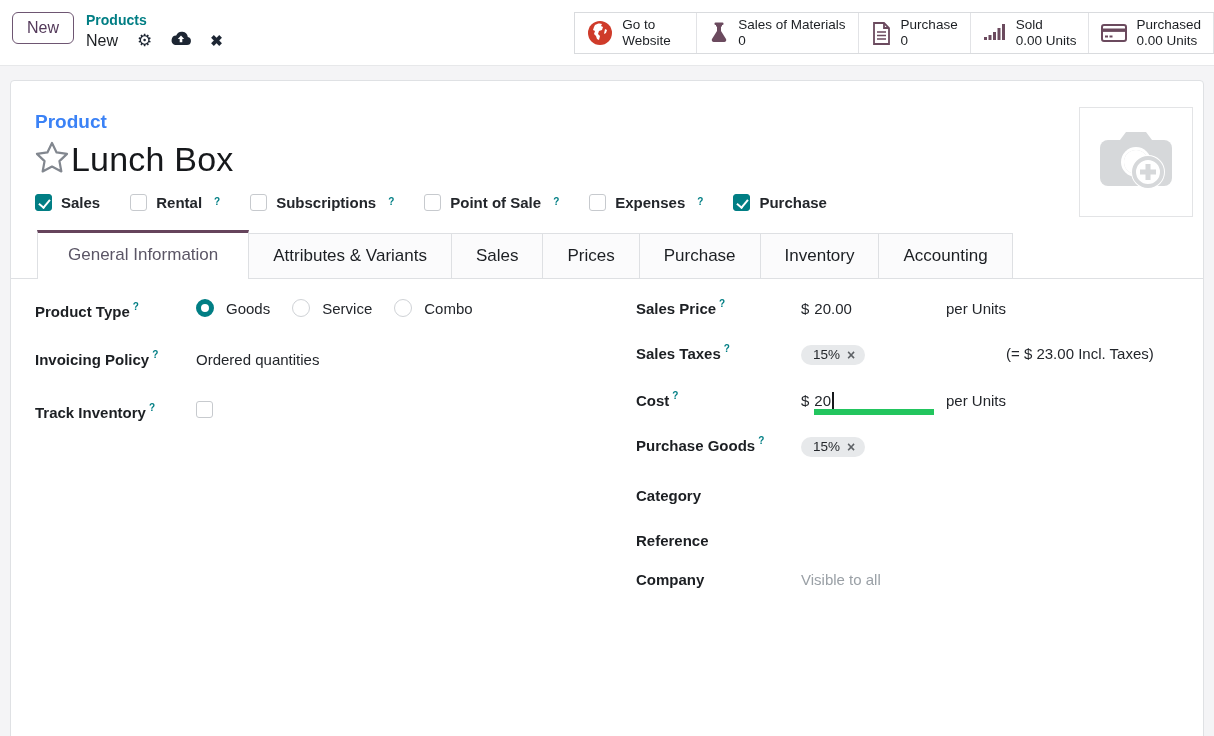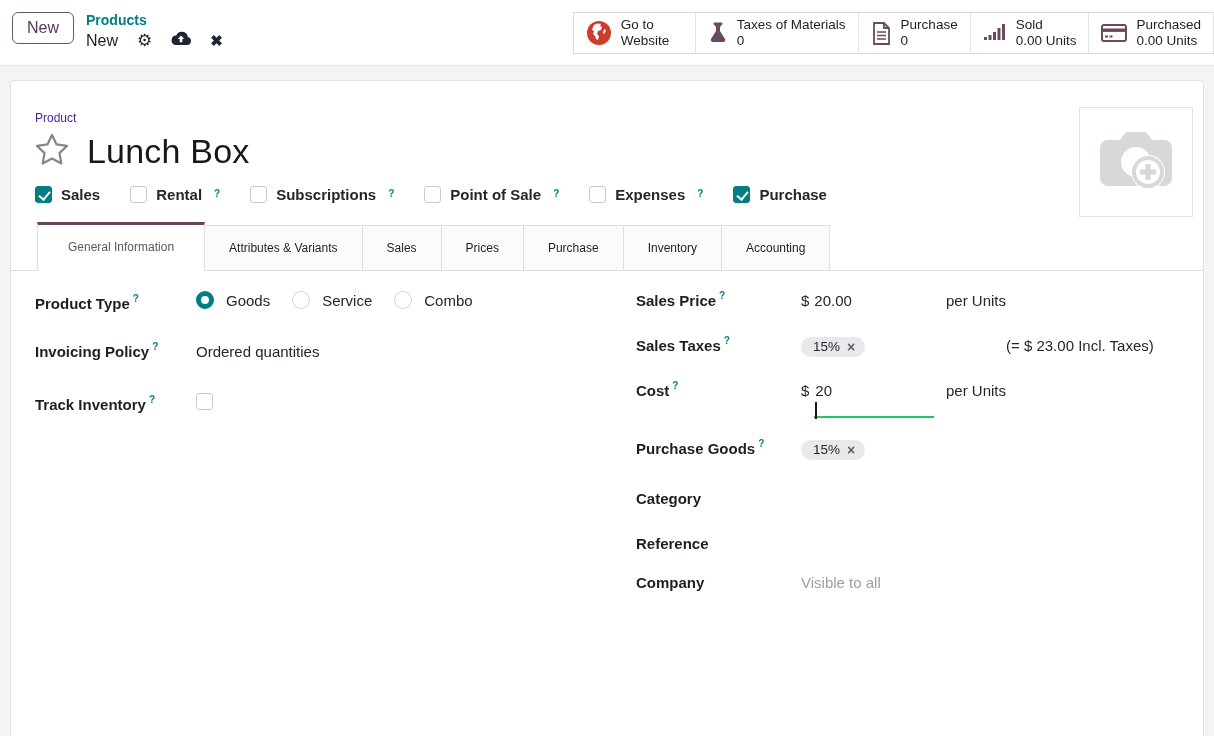--- a/index.html
+++ b/index.html
@@ -24,56 +24,56 @@
   .stat-text { display:flex; flex-direction:column; line-height:1.2; font-size:13.5px; color:#1c1f23; }
   .stat-label { white-space:pre-line; }
   .stat-value { color:#1c1f23; }
   .stat svg { display:block; }
   .stat-wrapnarrow .stat-label { width:62px; }
 
   
   .sheet-bg { position:absolute; top:66px; left:0; width:1214px; height:670px; background:#f4f4f6; }
   .sheet { position:absolute; top:80px; left:10px; width:1194px; height:700px; background:#fff; border:1px solid #dfe1e4; border-radius:4px 4px 0 0; padding:30px 0 0 0; }
 
-  .section-label { font-weight:400; font-size:12px; color:#4c1d95; margin:0 0 6px 24px; }
-  .title-row { display:flex; align-items:center; gap:16px; margin:4px 0 14px 22px; }
+  .section-label { font-weight:700; font-size:19px; color:#3b82f6; margin:0 0 6px 24px; }
+  .title-row { display:flex; align-items:center; margin:4px 0 14px 22px; }
   .star { width:38px; height:38px; }
   .product-title { font-size:34px; font-weight:400; color:#16181b; letter-spacing:0.2px; }
 
   .toggle-row { display:flex; align-items:center; gap:30px; margin:10px 0 0 24px; }
   .toggle { display:flex; align-items:center; gap:9px; }
   .toggle-label { font-weight:700; font-size:15px; }
   .cbx { width:17px; height:17px; border:1px solid #c7cace; border-radius:3px; background:#fff; position:relative; flex:0 0 auto; }
   .cbx.checked { background:#017e84; border-color:#017e84; }
   .cbx.checked::after { content:""; position:absolute; left:5px; top:1.5px; width:5px; height:9px; border:solid #fff; border-width:0 2px 2px 0; transform:rotate(40deg); }
   sup.help { color:#017e84; font-size:10px; font-weight:700; margin-left:3px; position:relative; top:-1px; }
 
   
   .tabs { display:flex; align-items:flex-end; margin:22px 0 0 26px; }
-  .tab { font-size:12px; padding:12px 24px; border:1px solid #dee0e3; border-left:none; background:#fbfbfc; color:#1c1f23; height:46px; }
+  .tab { font-size:17px; padding:12px 24px; border:1px solid #dee0e3; border-left:none; background:#fbfbfc; color:#1c1f23; height:46px; }
   .tab:first-child { border-left:1px solid #dee0e3; }
   .tab.active { background:#fff; border-top:3px solid #66445c; border-bottom:none; color:#5b5666; padding:10px 30px 13px 30px; height:49px; margin-top:-3px; }
   .tabs-underline { border-bottom:1px solid #dee0e3; margin-top:-1px; }
 
   
   .form { display:grid; grid-template-columns:601px 1fr; padding:20px 24px 0 24px; }
   .frow { display:grid; grid-template-columns:161px 1fr; align-items:baseline; min-height:24px; margin-bottom:21px; }
   .col-left .frow { margin-bottom:27px; grid-template-columns:161px 1fr; }
   .col-right .frow { grid-template-columns:165px 1fr; }
   .flabel { font-weight:700; font-size:15px; color:#1c1f23; white-space:nowrap; }
   .fvalue { font-size:15px; color:#23262b; display:flex; align-items:baseline; }
 
   .radio-group { display:flex; align-items:center; gap:22px; }
   .radio-opt { display:flex; align-items:center; gap:12px; }
   .radio { width:18px; height:18px; border-radius:50%; border:1px solid #cfd2d6; background:#fff; flex:0 0 auto; align-self:center; }
   .radio.selected { border:5px solid #017e84; }
 
   .money { display:flex; align-items:baseline; width:145px; }
   .money .cur { margin-right:5px; }
-  .cost-input { border-bottom:2px solid #22c55e; width:120px; display:flex; align-items:baseline;flex-direction:column; }
+  .cost-input { border-bottom:6px solid #22c55e; width:120px; display:flex; align-items:baseline; }
   .caret { display:inline-block; width:1.5px; height:17px; background:#16181b; margin-left:1px; transform:translateY(3px); }
   .unit { color:#23262b; }
 
   .tagwrap { width:205px; display:flex; }
   .tag { background:#e7e9eb; border-radius:11px; padding:2px 10px 3px 12px; font-size:13.5px; color:#25282c; display:inline-flex; align-items:center; gap:7px; }
   .tag-x { color:#5d6165; font-size:14px; font-weight:700; line-height:1; }
   .incl { color:#23262b;text-align:center; }
 
   .placeholder { color:#9aa0a6; }
   .empty-field { min-width:200px; min-height:20px; }
@@ -119,21 +119,21 @@
       </span>
     </button>
     <button class="stat">
       <span>
         <svg width="20" height="24" viewBox="0 0 20 24">
             <path fill="#6b4a5e" d="M7 3h6v2l-1 1v4l5 8a2 2 0 0 1-1.8 3H4.8A2 2 0 0 1 3 18l5-8V6L7 5z"></path>
             <rect x="5.5" y="1.5" width="9" height="2.4" rx="1" fill="#6b4a5e"></rect>
           </svg>
       </span>
       <span class="stat-text">
-        <span class="stat-label">Taxes of Materials</span>
+        <span class="stat-label">Sales of Materials</span>
         <span class="stat-value">0</span>
       </span>
     </button>
     <button class="stat">
       <span>
         <svg width="21" height="25" viewBox="0 0 21 25">
             <path fill="none" stroke="#6b4a5e" stroke-width="1.8" d="M3 2h10l5 5v16H3z"></path>
             <path fill="none" stroke="#6b4a5e" stroke-width="1.8" d="M13 2v5h5"></path>
             <path stroke="#6b4a5e" stroke-width="1.6" d="M6 11h9M6 14.5h9M6 18h9"></path>
           </svg>

